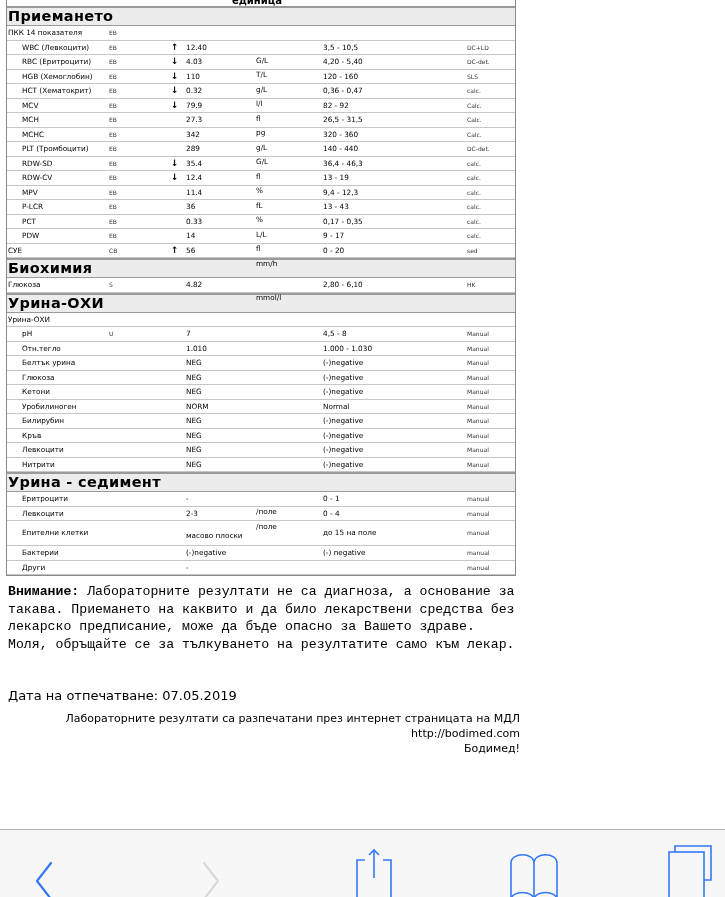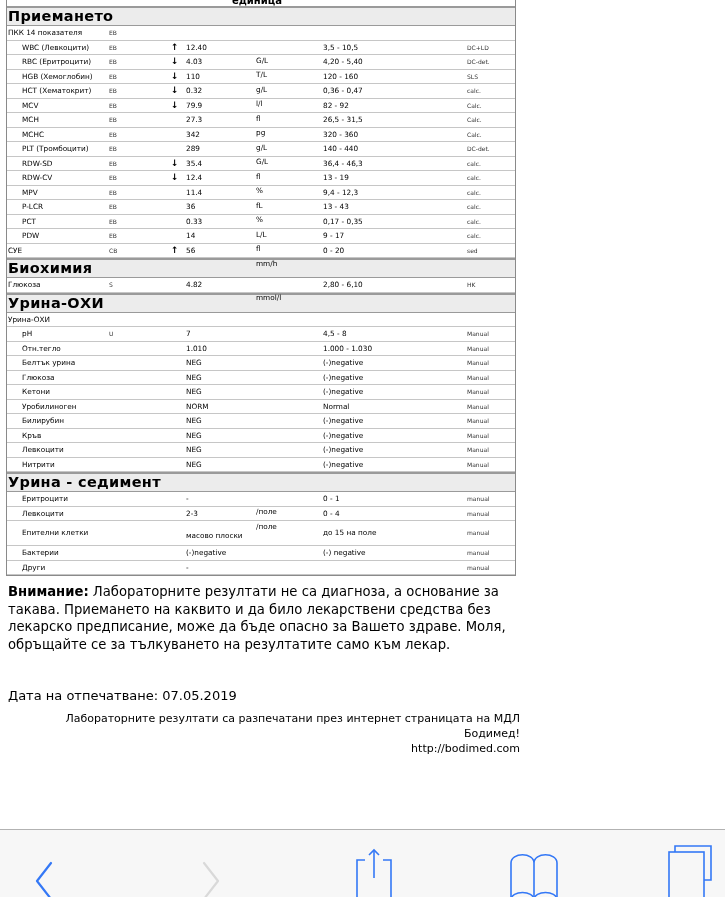--- a/index.html
+++ b/index.html
@@ -17,21 +17,21 @@
   .c-name.ind { left:15px; }
   .c-src { left:102px; font-size:6px; color:#333; }
   .c-arrow { left:164px; font-size:9px; }
   .c-val { left:179px; }
   .c-unit { left:249px;margin-top:13px; }
   .c-ref { left:316px; }
   .c-meth { left:460px; font-size:6px; color:#333; }
   .tall .c-val { line-height:11px; top:1px; white-space:normal; width:60px;margin-top:8px; }
   .tall > span { line-height:24px; }
   .tall .c-val { line-height:11px; }
-  .notice { position:absolute; left:8px; top:583px; width:510px; font-size:13.2px; line-height:17.5px; }
+  .notice { position:absolute; left:8px; top:583px; width:510px; font-size:13.2px; line-height:17.5px;font-family:Liberation Mono, monospace; }
   .notice b { font-weight:bold; }
   .print-date { position:absolute; left:8px; top:688px; font-size:13px; }
   .footer { position:absolute; left:0; top:711px; width:520px; text-align:right; font-size:11px; line-height:15px; }
   .toolbar { position:absolute; left:0; top:829px; width:725px; height:68px; background:#f7f7f7; border-top:1px solid #b2b2b2; }
   .tb-btn { position:absolute; top:0; height:68px; }
 </style>
 </head>
 <body>
 
 <div class="page">
@@ -318,22 +318,22 @@
     </div>
 
   <div class="notice">
     <b>Внимание:</b><span> Лабораторните резултати не са диагноза, а основание за такава. Приемането на каквито и да било лекарствени средства без лекарско предписание, може да бъде опасно за Вашето здраве. Моля, обръщайте се за тълкуването на резултатите само към лекар.</span>
   </div>
 
   <div class="print-date">Дата на отпечатване: 07.05.2019</div>
 
   <div class="footer">
     <div>Лабораторните резултати са разпечатани през интернет страницата на МДЛ</div>
+    <div>http://bodimed.com</div>
     <div>Бодимед!</div>
-    <div>http://bodimed.com</div>
   </div>
 </div>
 
 <div class="toolbar">
   <div class="tb-btn" style="left:20px;width:50px;">
     <svg width="50" height="68" viewBox="0 0 50 68">
       <polyline points="31,33 17,51 31,69" fill="none" stroke="#3478f6" stroke-width="2.2" stroke-linecap="round" stroke-linejoin="round"></polyline>
     </svg>
   </div>
   <div class="tb-btn" style="left:190px;width:50px;">

